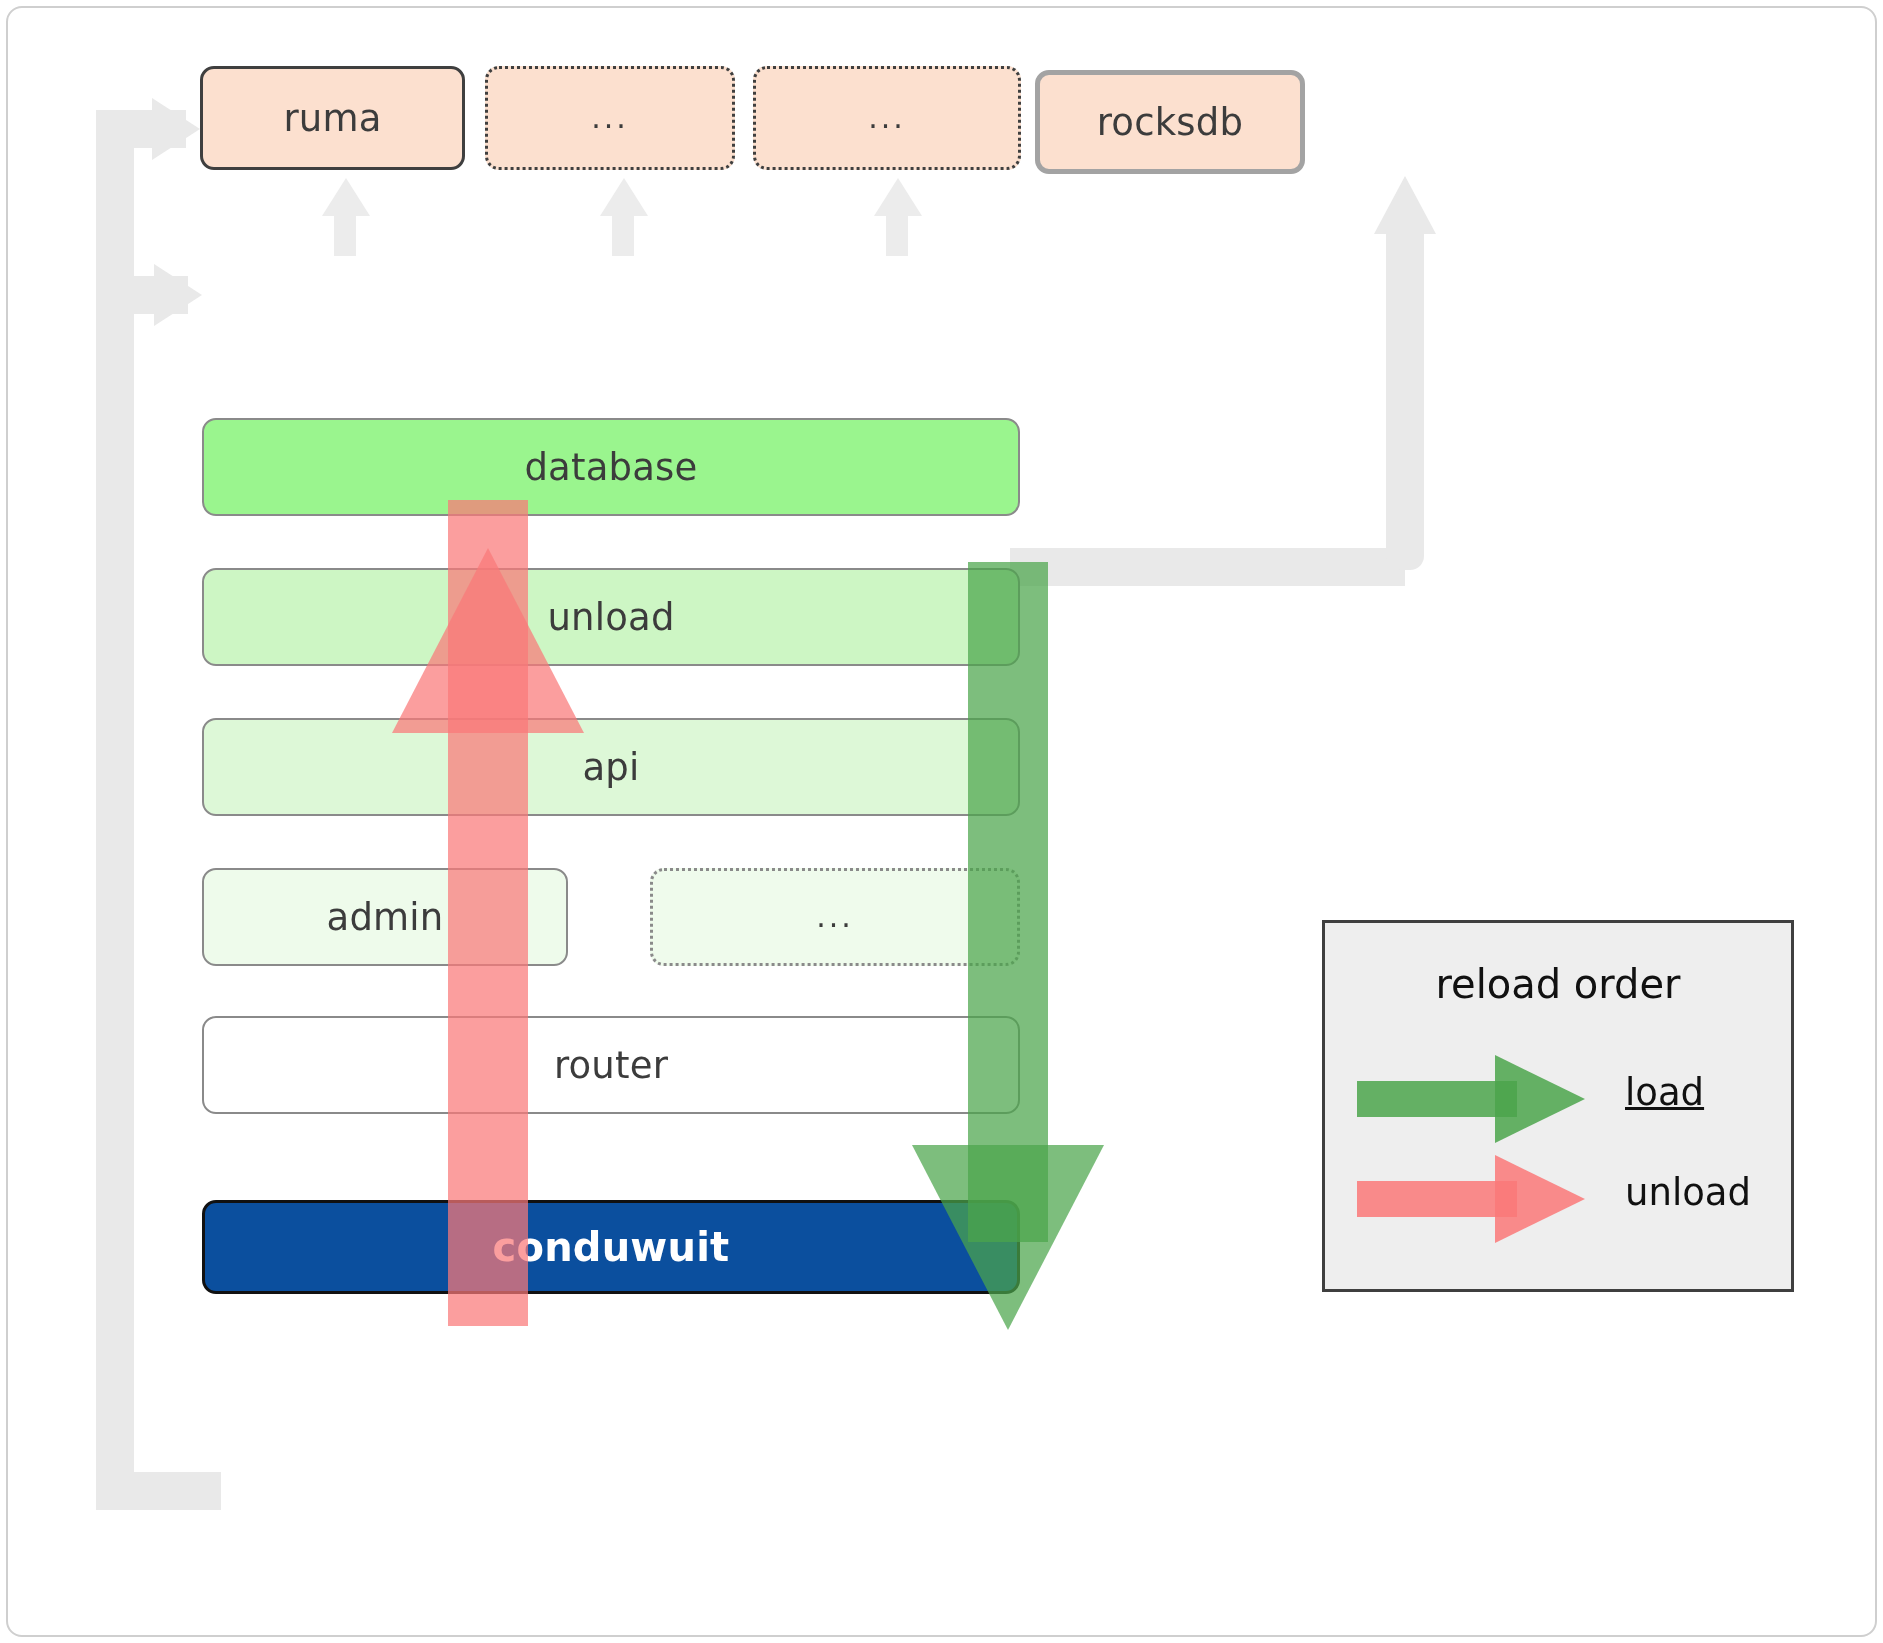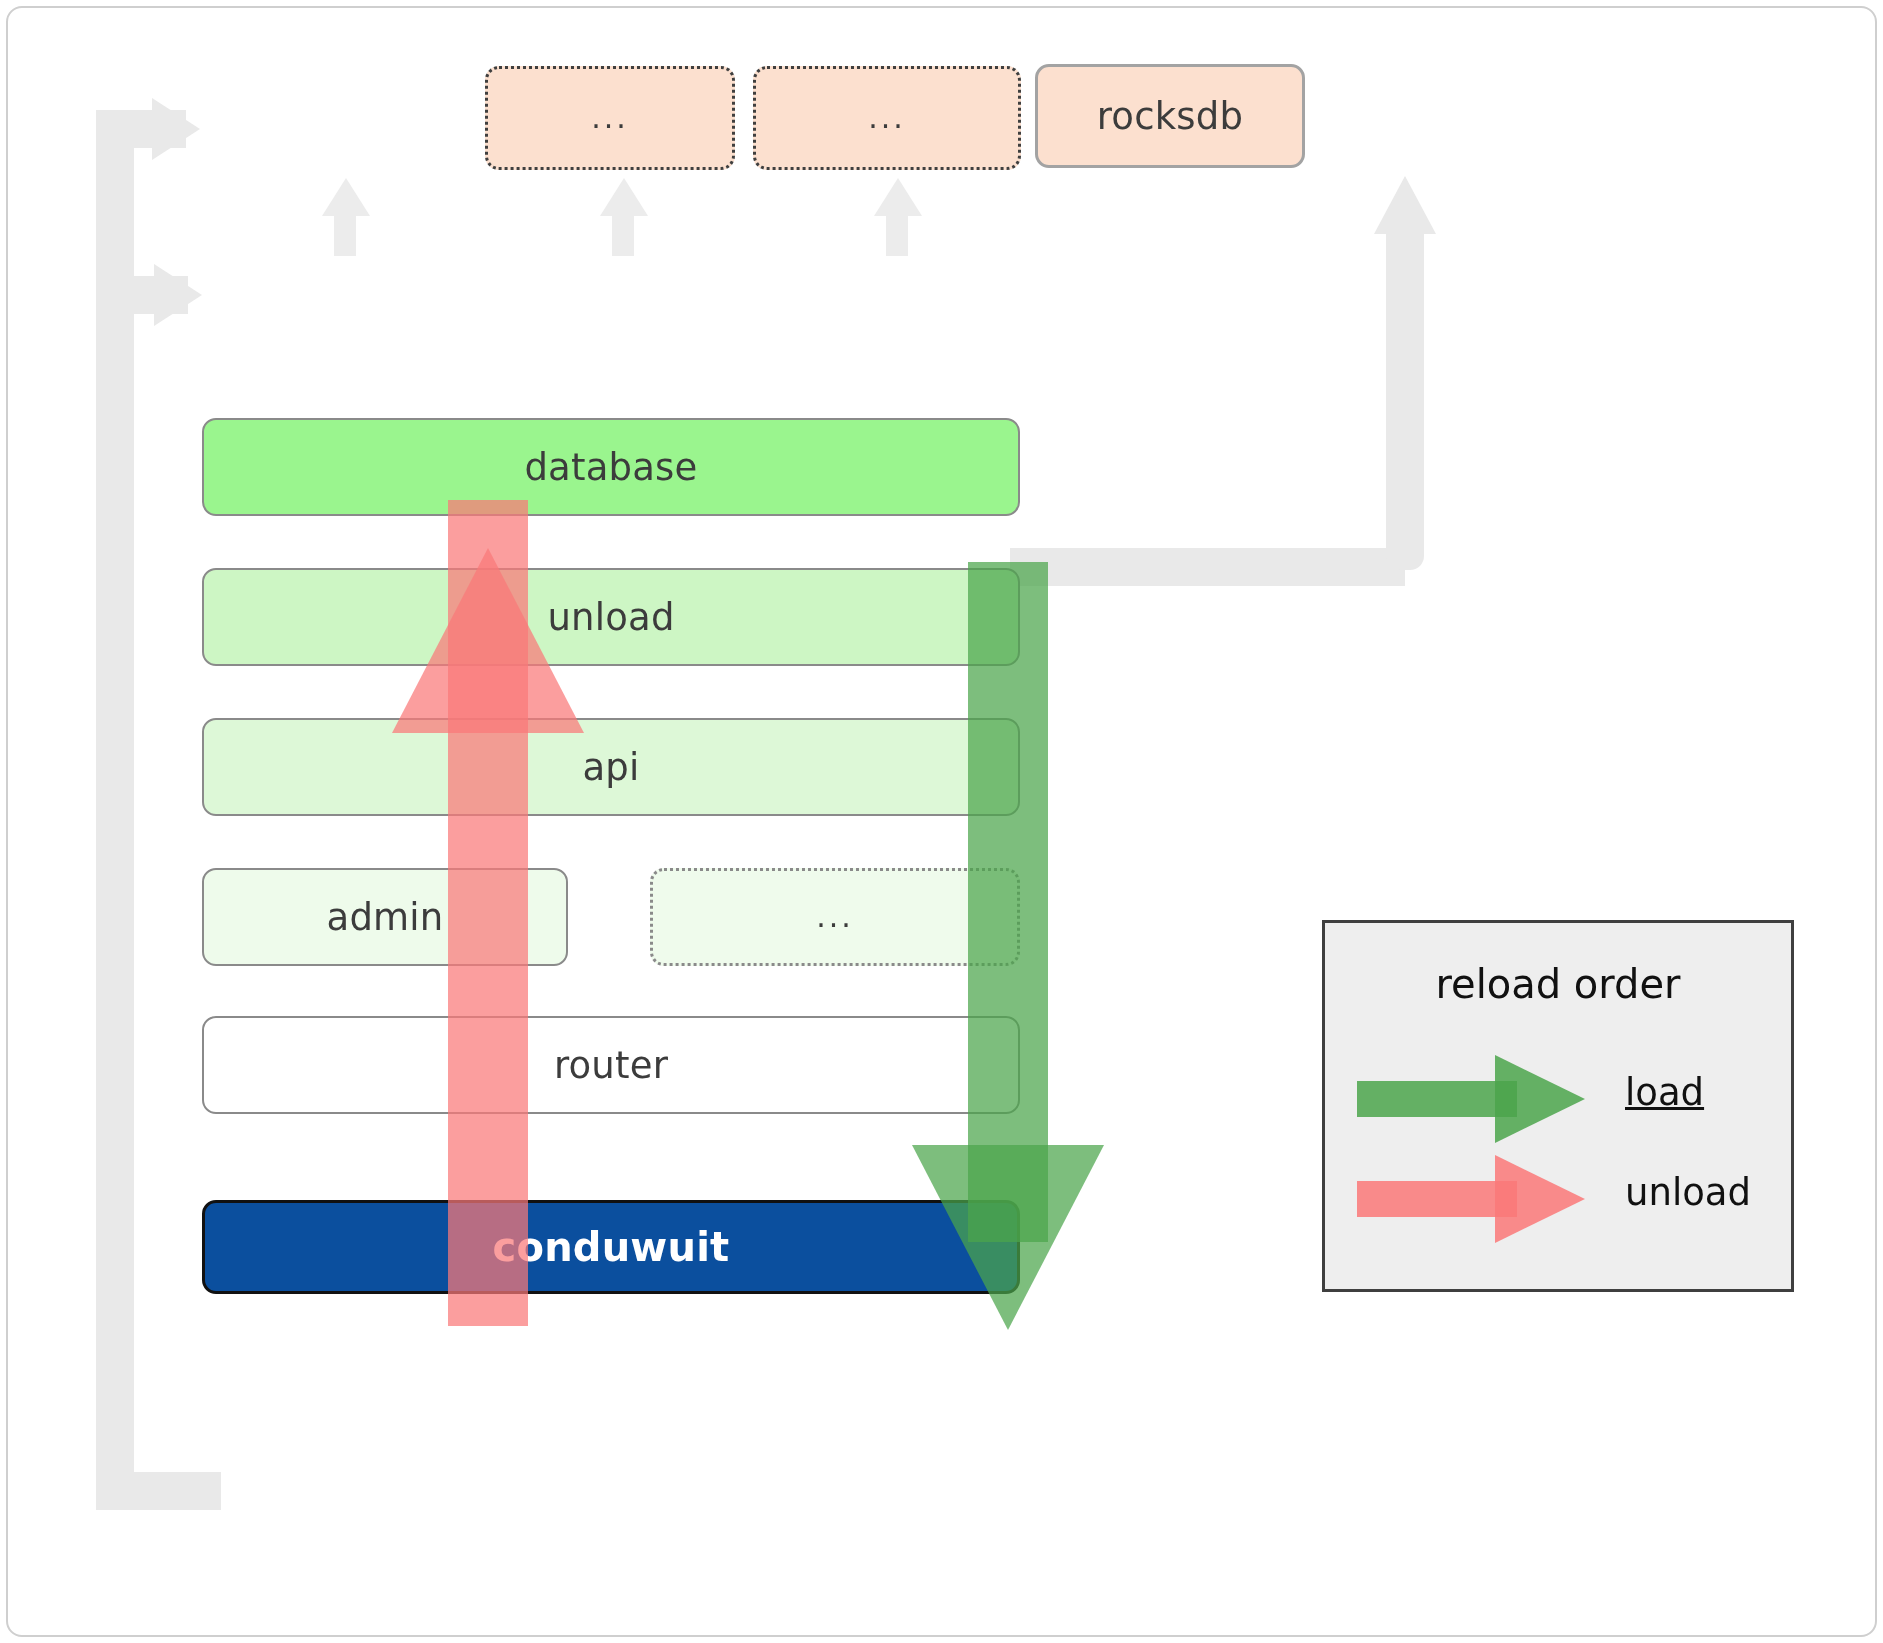--- a/index.html
+++ b/index.html
@@ -26,21 +26,21 @@
     font-size:37px;
     color:#3c3c3c;
     letter-spacing:.2px;
   }
   .ellipsis{font-size:30px;letter-spacing:3px;line-height:1;}
 
   
   .n-ruma    {left:200px; top:66px;  width:265px; height:104px; background:#fce0cf; border:3px solid #3f3f3f;}
   .n-dots1   {left:485px; top:66px;  width:250px; height:104px; background:#fce0cf; border:3px dotted #3f3f3f;}
   .n-dots2   {left:753px; top:66px;  width:268px; height:104px; background:#fce0cf; border:3px dotted #3f3f3f;}
-  .n-rocksdb {left:1035px;top:64px;  width:270px; height:104px; background:#fce0cf; border:3px solid #a3a3a3;}
+  .n-rocksdb {left:1035px;top:70px;  width:270px; height:104px; background:#fce0cf; border:5px solid #a3a3a3;}
 
   .n-core    {left:202px; top:222px; width:818px; height:148px; background:#d4e5fa; border:2px solid #8a8a8a;}
   .n-database{left:202px; top:418px; width:818px; height:98px;  background:#9af58e; border:2px solid #8a8a8a;}
   .n-service {left:202px; top:568px; width:818px; height:98px;  background:#cdf6c4; border:2px solid #8a8a8a;}
   .n-api     {left:202px; top:718px; width:818px; height:98px;  background:#ddf8d7; border:2px solid #8a8a8a;}
   .n-admin   {left:202px; top:868px; width:366px; height:98px;  background:#eefbeb; border:2px solid #8a8a8a;}
   .n-dots3   {left:650px; top:868px; width:370px; height:98px;  background:#effbec; border:3px dotted #8a8a8a;}
   .n-router  {left:202px; top:1016px;width:818px; height:98px;  background:#ffffff; border:2px solid #8a8a8a;}
   .n-conduwuit{left:202px;top:1200px;width:818px; height:94px;  background:#0b4f9e; border:3px solid #111111;
                color:#ffffff;font-weight:bold;font-size:40px;}
@@ -97,20 +97,23 @@
   </div>
   <div class="upsmall" style="left:598px;top:178px;">
     <div class="stem" style="left:14px;top:30px;height:48px;"></div>
     <div class="head" style="left:2px;top:0;"></div>
   </div>
   <div class="upsmall" style="left:872px;top:178px;">
     <div class="stem" style="left:14px;top:30px;height:48px;"></div>
     <div class="head" style="left:2px;top:0;"></div>
   </div>
 
+  <div class="node n-ruma">
+    <span>ruma</span>
+  </div>
   <div class="node n-dots1">
     <span class="ellipsis">...</span>
   </div>
   <div class="node n-dots2">
     <span class="ellipsis">...</span>
   </div>
   <div class="node n-rocksdb">
     <span>rocksdb</span>
   </div>
 

